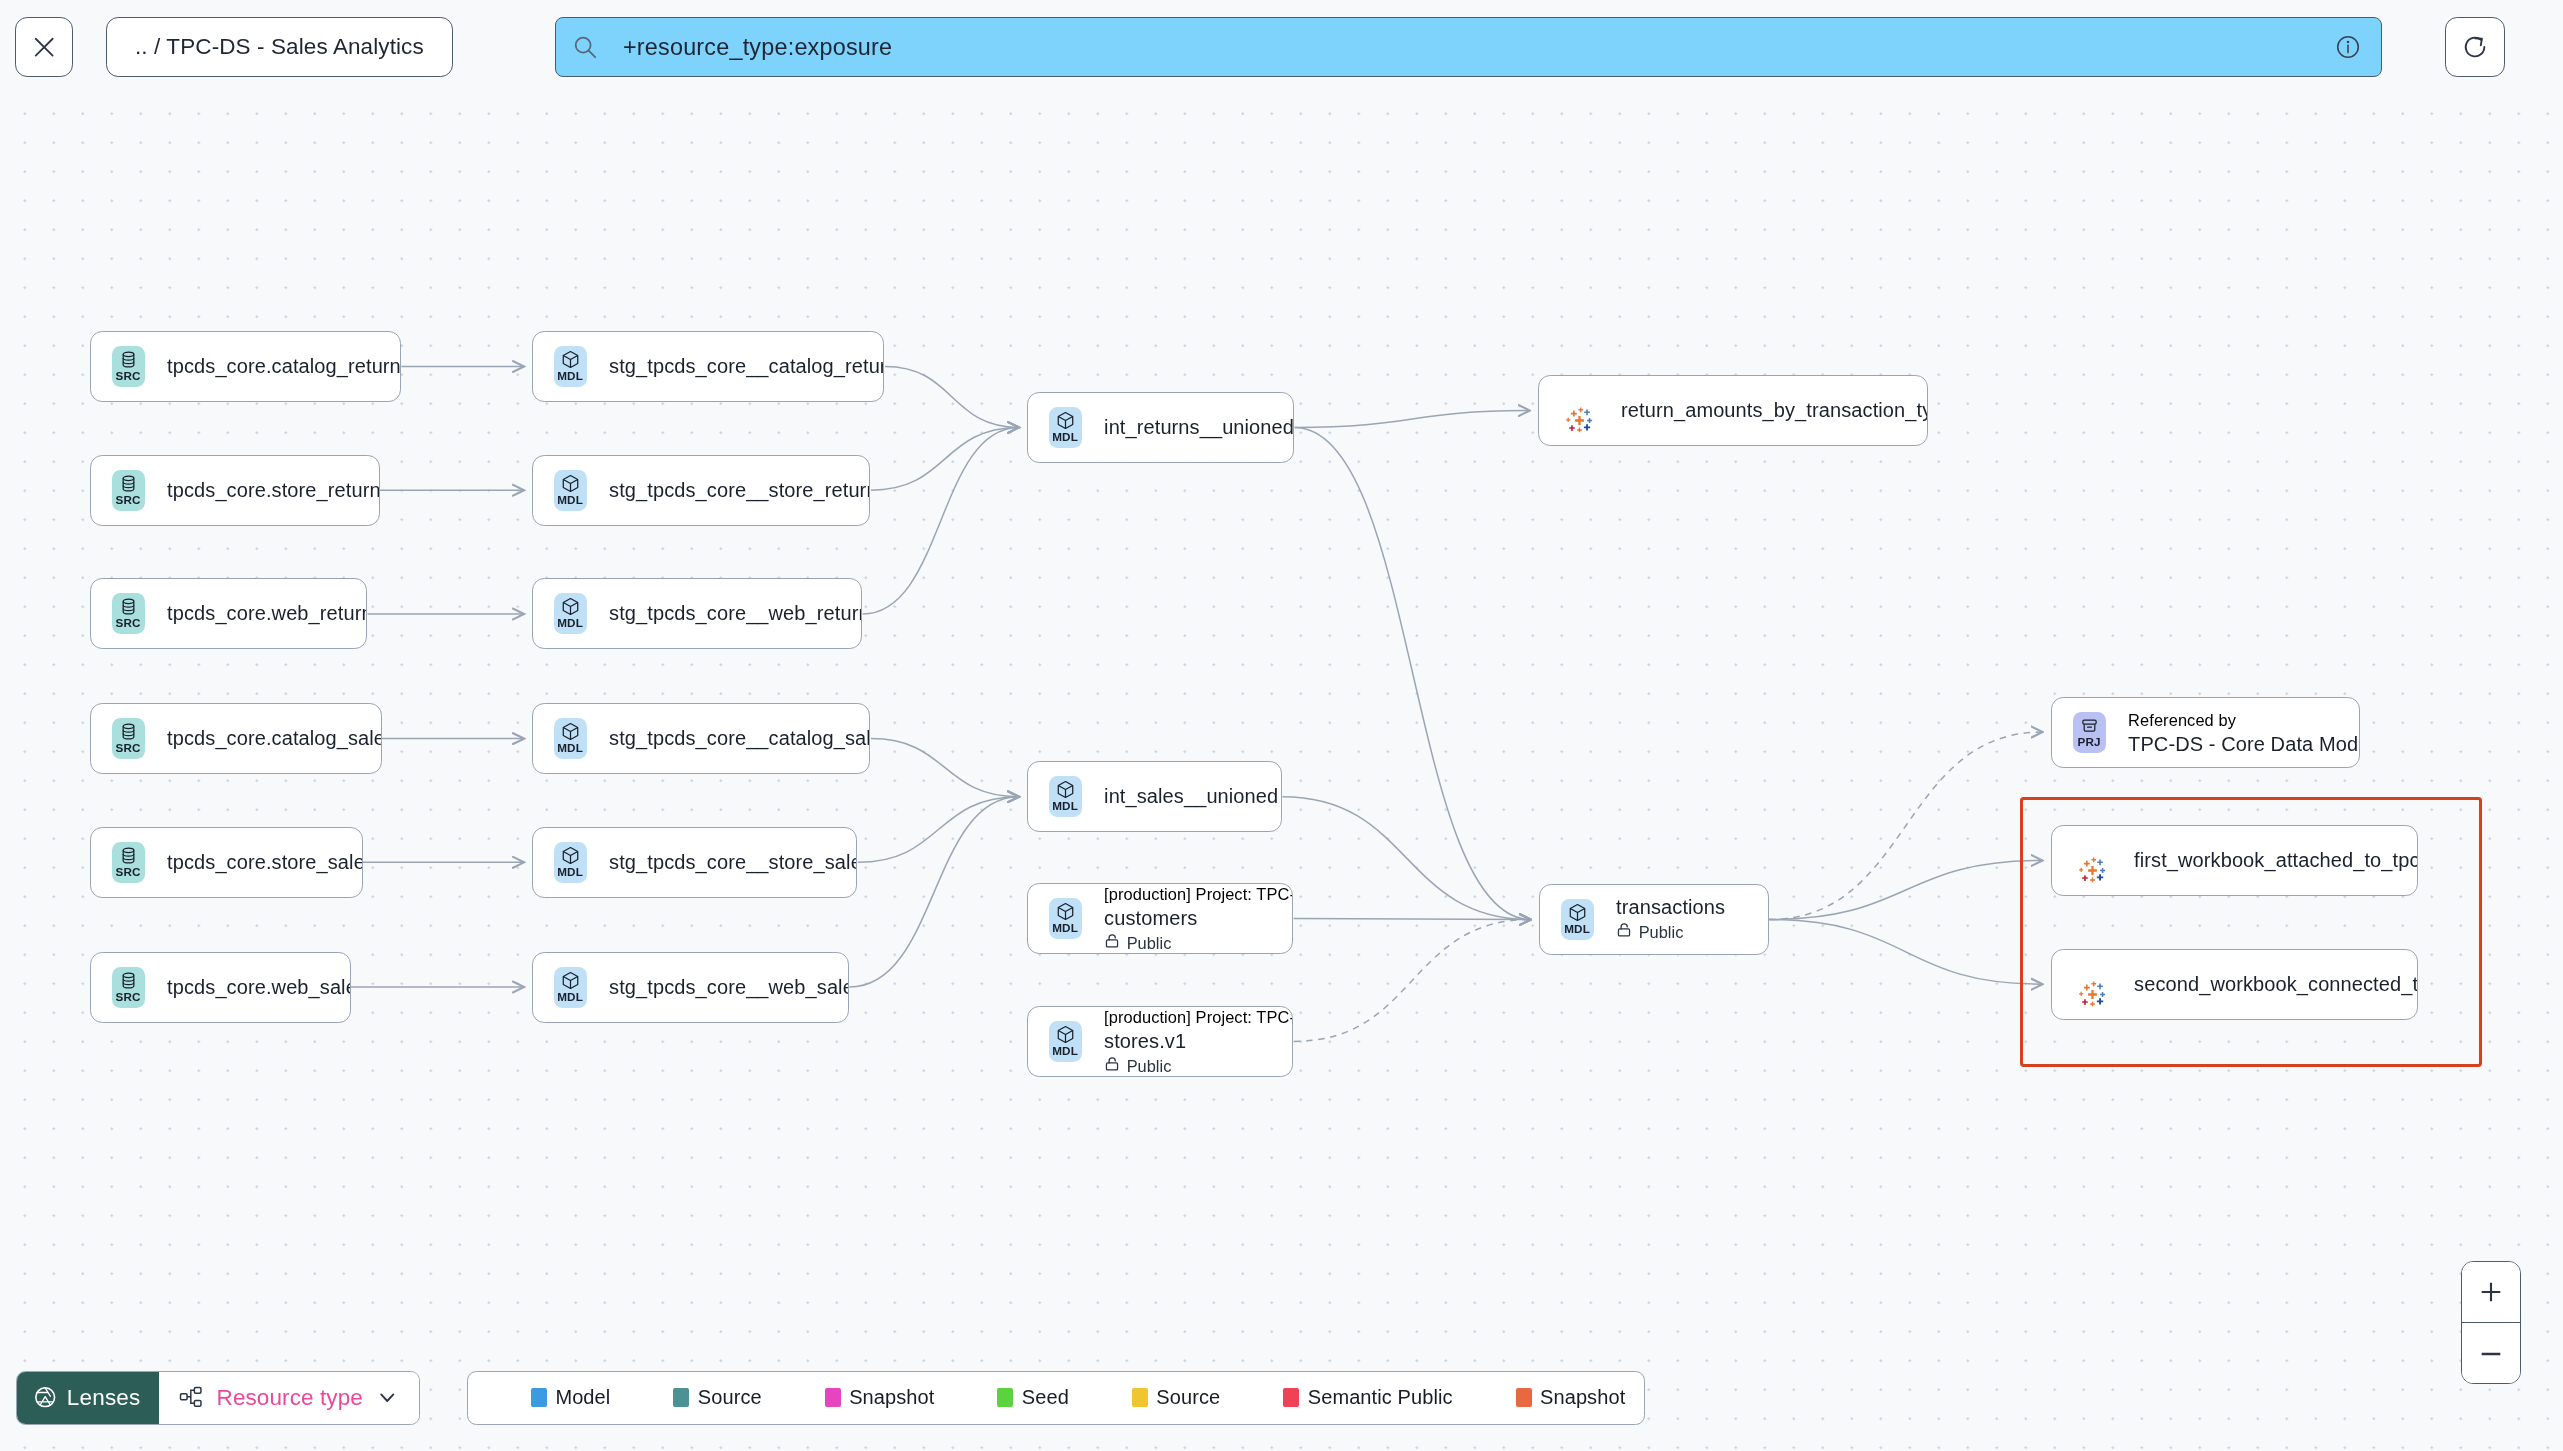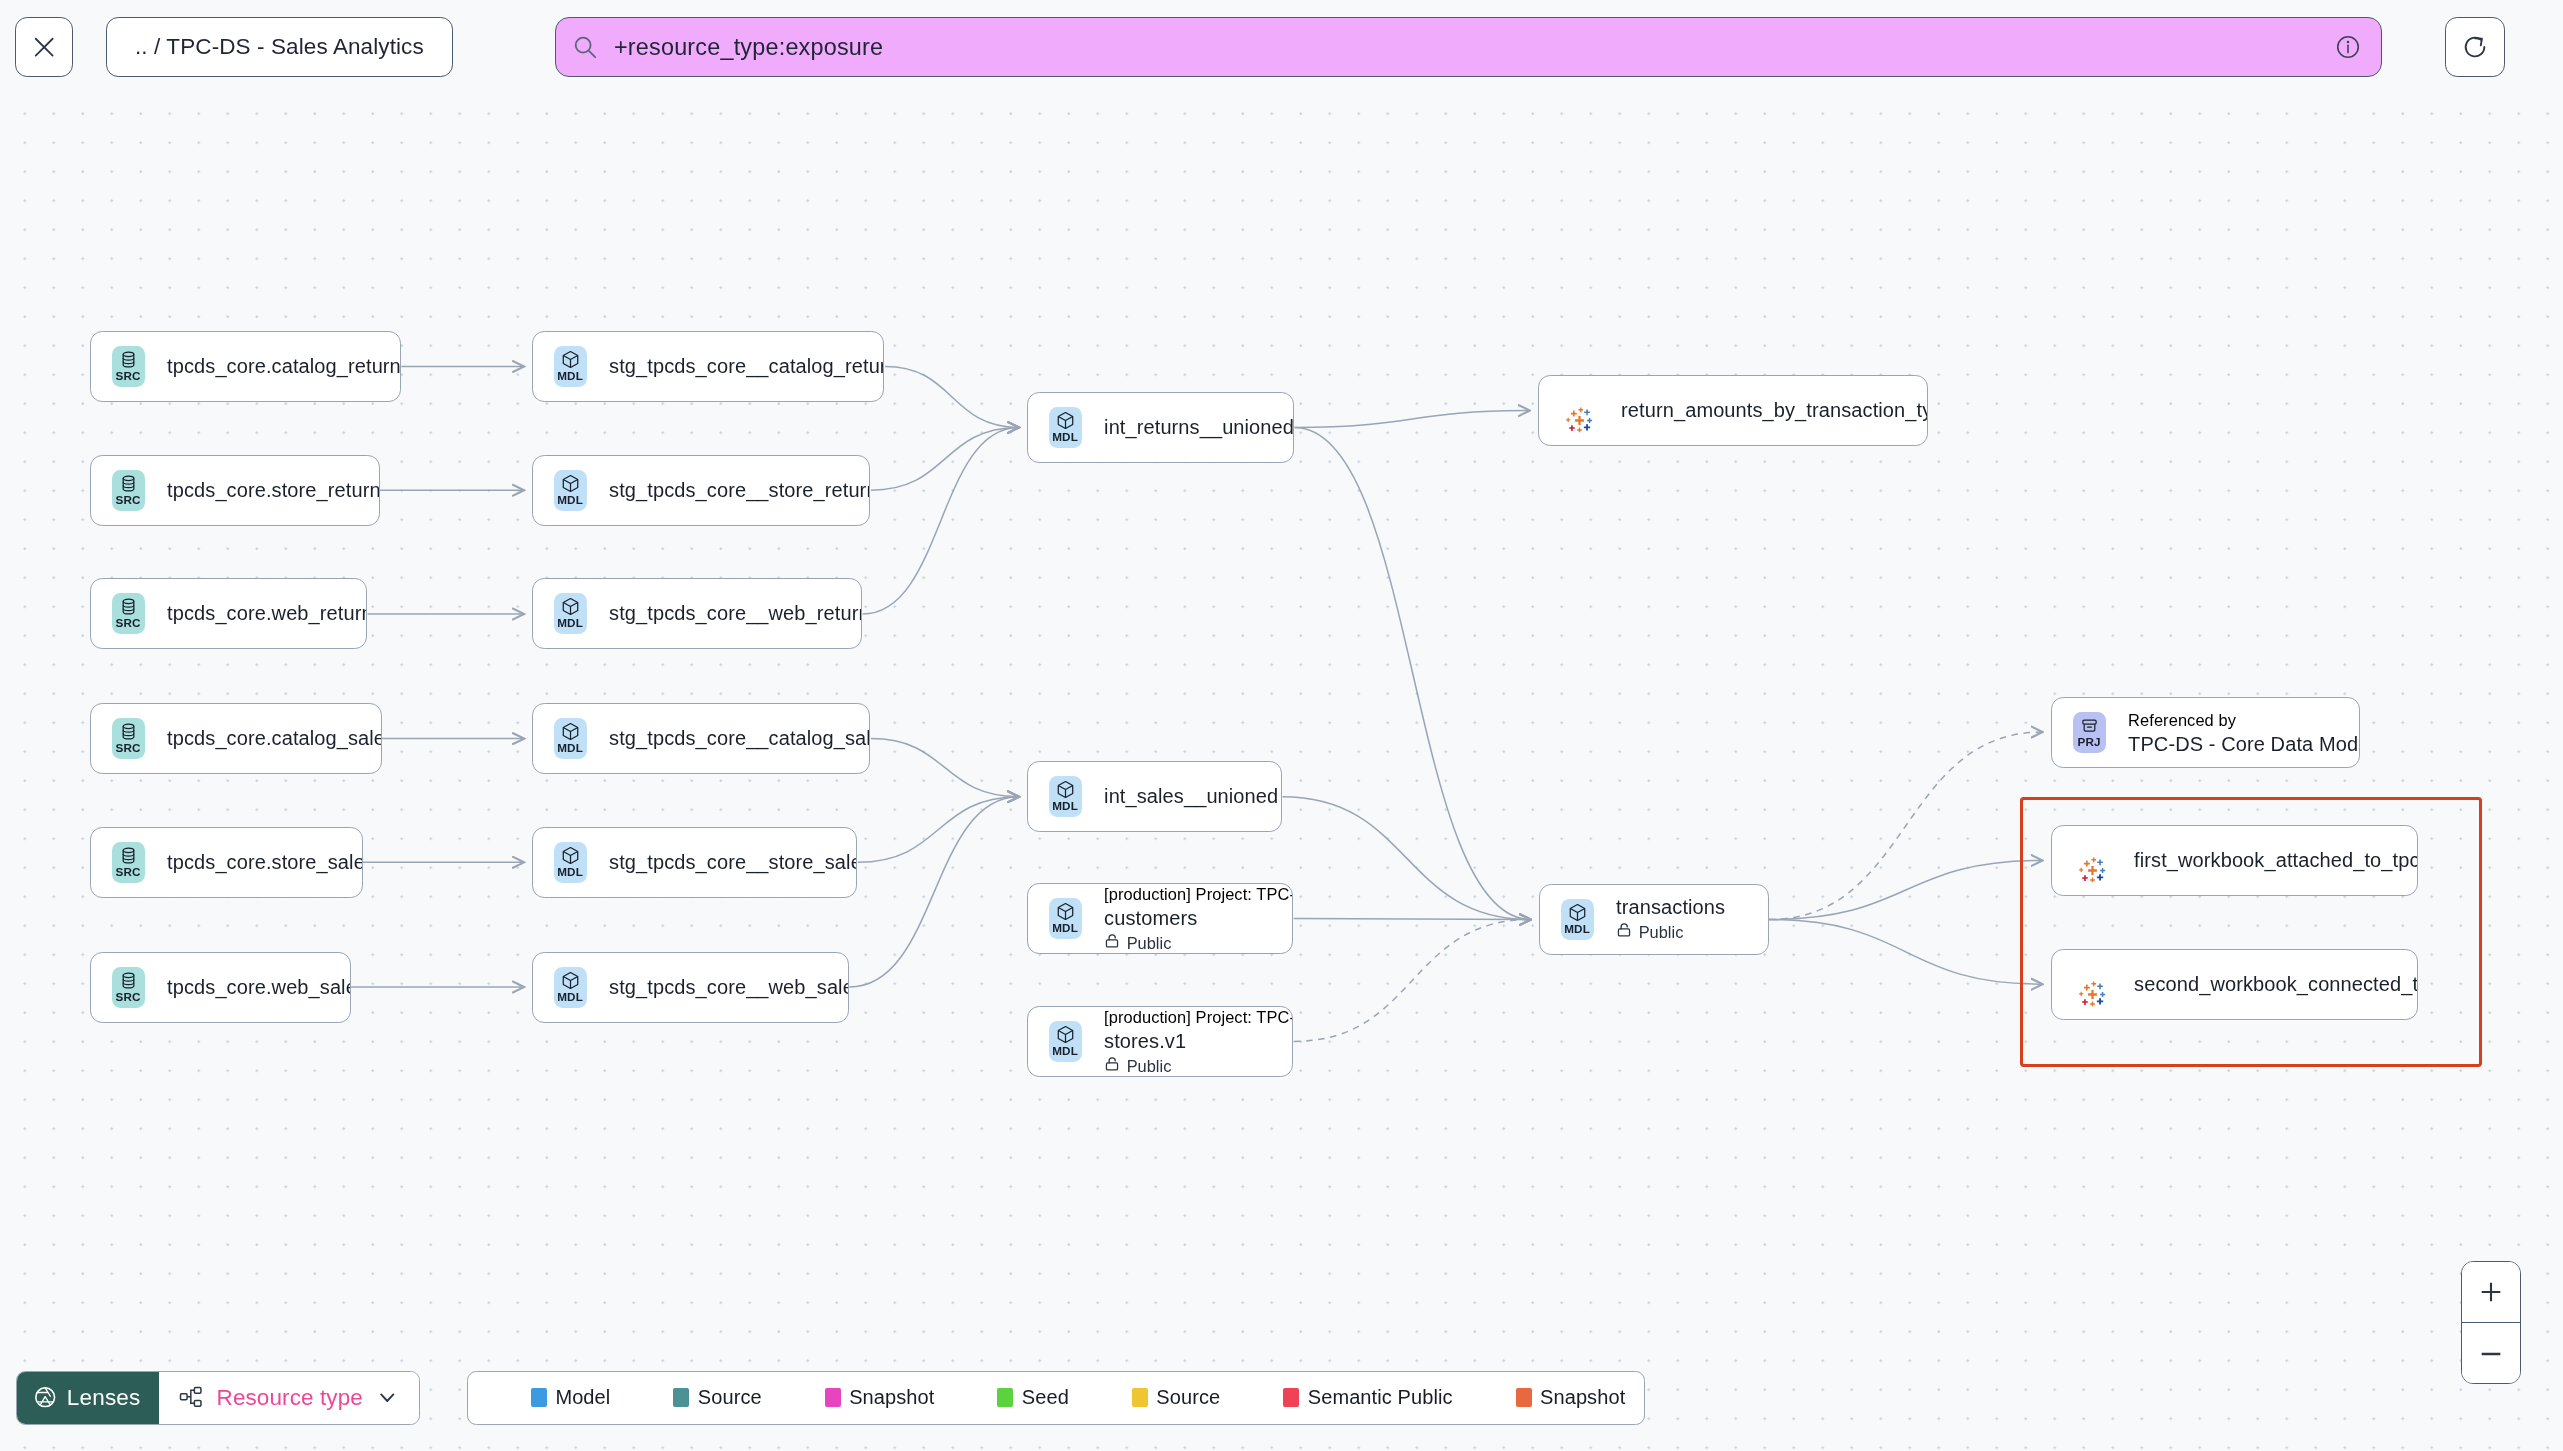--- a/index.html
+++ b/index.html
@@ -35,24 +35,24 @@
   }
   #close-btn { left: 15px; top: 17px; width: 58px; height: 60px; }
   #breadcrumb-btn {
     left: 106px; top: 17px; height: 60px; padding: 4px 28px;
     font-size: 22.5px; color: #1f2533; letter-spacing: 0.1px;
     white-space: nowrap;
   }
   #search-wrap {
     position: absolute; left: 555px; top: 17px;
     width: 1827px; height: 60px;
-    background: #f0abfc;
+    background: #7dd3fc;
     border: 1.5px solid #4d5a6d;
-    border-radius: 14px;
-    display: flex; align-items: center;
+    border-radius: 8px;
+    display: flex; align-items: center; gap: 9px;
   }
   #search-icon-box { width: 58px; display:flex; align-items:center; justify-content:center; }
   #search-input {
     flex: 1; border: none; outline: none; background: transparent;
     font-family: "Liberation Sans", sans-serif;
     font-size: 23.4px; color: #1f2533; letter-spacing: 0.2px;
   }
   #info-icon-box { width: 67px; display:flex; align-items:center; justify-content:center; cursor:pointer;}
   #refresh-btn { left: 2445px; top: 17px; width: 60px; height: 60px; }
 

